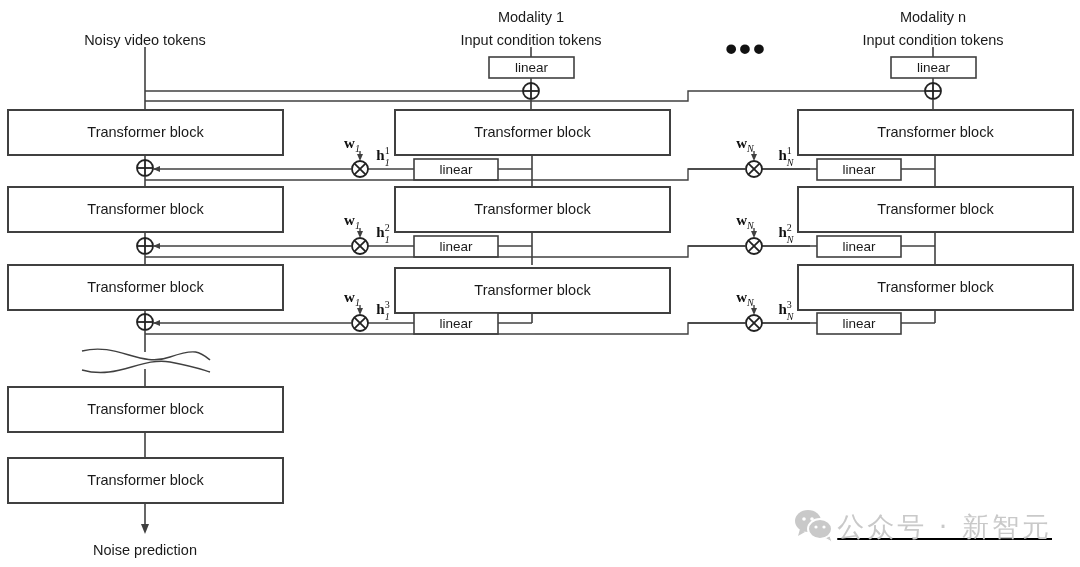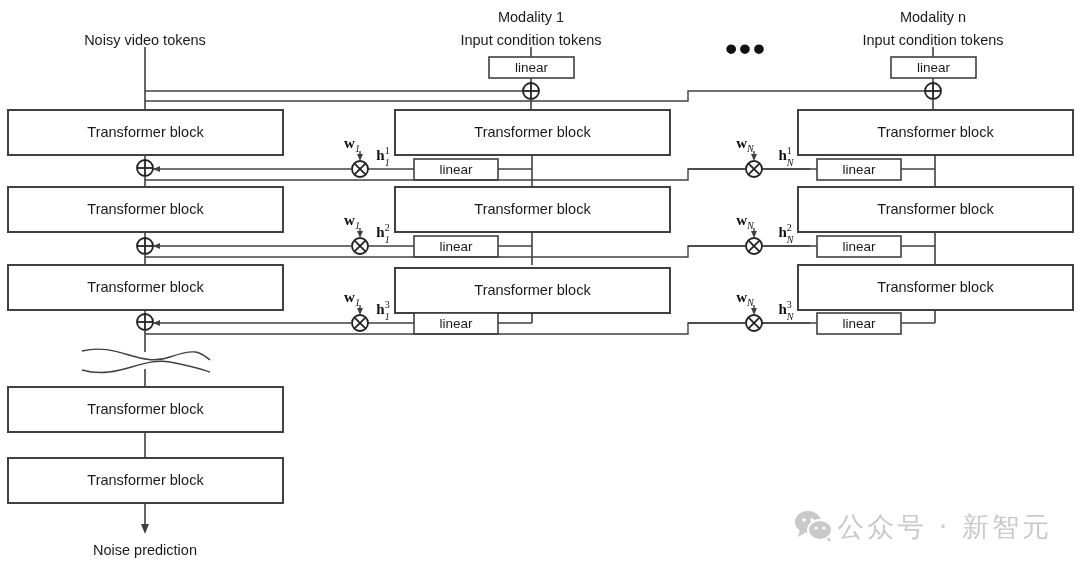--- a/index.html
+++ b/index.html
@@ -98,24 +98,25 @@
     font-weight: bold;
     fill: #111111;
     text-anchor: middle;
     letter-spacing: 2px;
   }
   #watermark {
     position: absolute;
     right: 28px;
     bottom: 22px;
     display: flex;
-    align-items: center;
+    align-items: flex-start;
     gap: 3px;
     opacity: 1;
     pointer-events: none;
+    text-decoration: underline;
   }
   #watermark .wm-text {
     font-family: "DejaVu Sans", sans-serif;
     font-size: 27px;
     color: #c9c9c9;
     letter-spacing: 3px;
     white-space: nowrap;
   }
 </style>
 </head>

